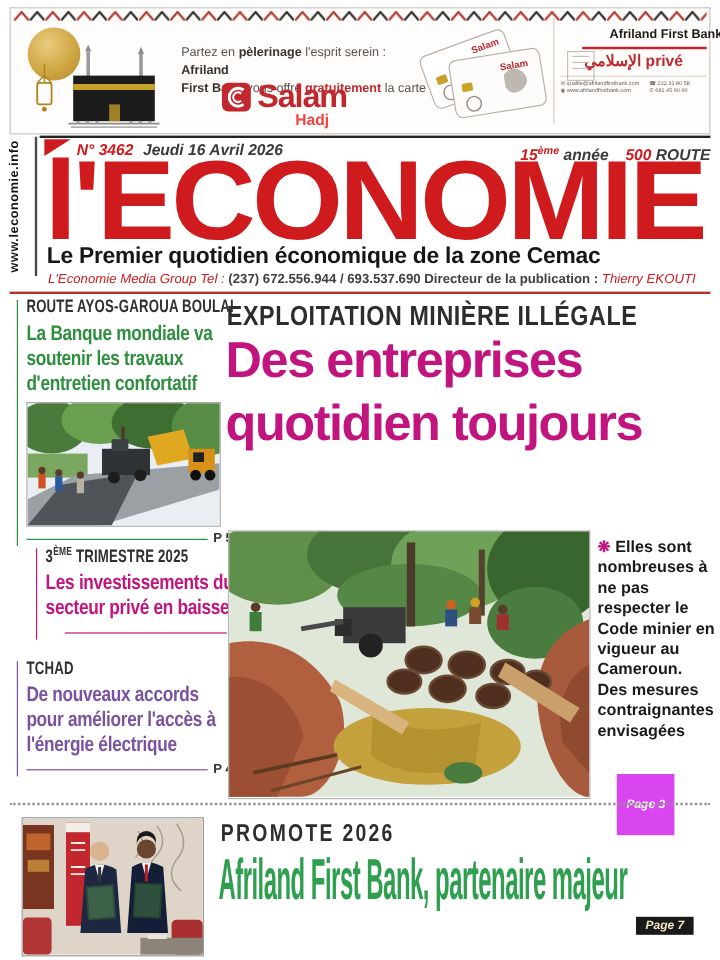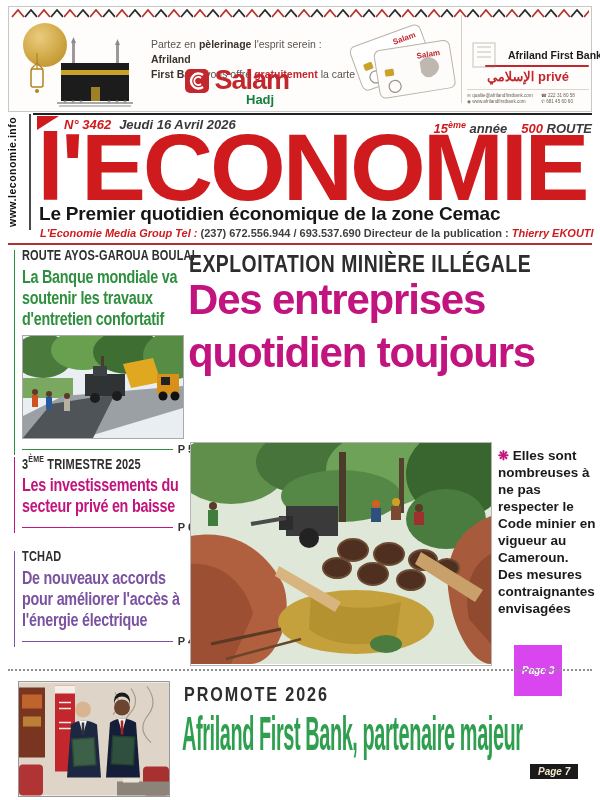--- a/index.html
+++ b/index.html
@@ -10,21 +10,21 @@
   
   .ad-banner{left:8px;top:6px;width:582px;height:104px;border:1px solid #c8c8c8;background:#fffdfb;}
   .ad-zigzag{position:absolute;left:2px;top:2px;width:578px;height:9px;}
   .ad-gold-circle{position:absolute;left:14px;top:16px;width:44px;height:44px;border-radius:50%;
      background:radial-gradient(circle at 38% 32%,#e9c977,#cda23b 55%,#b1841f);opacity:.95;}
   .ad-line{position:absolute;left:142px;top:30px;width:205px;font-size:10.5px;line-height:15px;color:#5a5450;}
   .ad-line b{color:#3a332e;}
   .ad-line .red{color:#c2272d;font-weight:bold;}
   .salam-wrap{position:absolute;left:175px;top:58px;width:160px;text-align:left;}
   .salam-text{font-size:27px;font-weight:bold;color:#c2272d;letter-spacing:-1px;display:inline-block;vertical-align:middle;}
-  .hadj-text{font-size:13px;font-weight:bold;color:#15803d;margin-left:62px;margin-top:-4px;}
+  .hadj-text{font-size:13px;font-weight:bold;color:#ef4444;margin-left:62px;margin-top:-4px;}
   .ad-divider{position:absolute;left:452px;top:8px;width:1px;height:88px;background:#d5cfc8;}
   .ad-right{position:absolute;left:458px;top:14px;width:122px;}
   .bank-row{display:flex;align-items:center;gap:3px;}
   .bank-name{font-size:10.5px;font-weight:bold;color:#1d1a17;white-space:nowrap;}
   .bank-underline{height:2px;background:#c2272d;border-radius:2px;margin:2px 0 2px 18px;}
   .bank-arabic{font-size:13px;font-weight:bold;color:#c2272d;text-align:center;direction:rtl;}
   .contact-grid{margin-top:5px;border-top:1px solid #ddd6cd;padding-top:3px;display:grid;grid-template-columns:72px 48px;gap:1px 2px;}
   .contact-item{font-size:4.6px;color:#6a625a;white-space:nowrap;overflow:hidden;}
 
   
@@ -36,21 +36,21 @@
   .issue-row{left:64px;top:117px;font-size:13px;font-style:italic;font-weight:bold;color:#3a3a3a;}
   .issue-no{color:#cf1a1e;margin-right:8px;text-align:right;}
   .year-row{left:330px;top:120px;width:262px;text-align:right;font-size:13px;font-style:italic;font-weight:bold;color:#3a3a3a;}
   .year-red{color:#cf1a1e;}
   .year-sup{font-size:9px;vertical-align:super;color:#cf1a1e;}
   .price-red{color:#cf1a1e;margin-left:14px;}
   .logo-title{left:37px;top:126px;font-size:92px;line-height:82px;font-weight:bold;color:#cf1a1e;
      letter-spacing:-3px;transform:scale(1.06,1.02);transform-origin:left top;white-space:nowrap;}
   .tagline{left:39px;top:203px;font-size:19px;font-weight:bold;color:#161616;letter-spacing:-.2px;}
   .contact-row{left:40px;top:227px;font-size:11px;color:#3a3a3a;}
-  .contact-row .redit{color:#cf1a1e;font-style:italic;font-weight:bold;text-align:center;}
+  .contact-row .redit{color:#cf1a1e;font-style:italic;font-weight:normal;text-align:center;}
   .contact-row .plain{font-weight:bold;color:#3f3f3f;}
   .mast-rule{left:8px;top:243px;width:584px;height:1.5px;background:#b23030;}
 
   
   .side-art{left:14px;width:172px;padding-left:7px;border-left-width:1.5px;border-left-style:solid;}
   .art-kicker{font-size:12.5px;font-weight:bold;color:#2f2f2f;letter-spacing:.2px;
      transform:scale(.88,1.2);transform-origin:left bottom;white-space:nowrap;}
   .art-title{width:200px;transform:scaleX(.82);transform-origin:left top;
      font-size:17.5px;line-height:21px;font-weight:bold;letter-spacing:-.3px;margin-top:3px;}
   .art-foot{display:flex;align-items:flex-end;gap:5px;margin-top:4px;}
@@ -77,21 +77,21 @@
      transform:scale(.95,1.2);transform-origin:left top;white-space:nowrap;}
   .bottom-headline{left:182px;top:706px;width:1000px;transform:scale(.415,1);transform-origin:left top;
      font-size:48px;line-height:56px;font-weight:bold;color:#2e9e4f;letter-spacing:-1px;white-space:nowrap;}
   .page-badge-dark{left:530px;top:764px;background:#1a1a1a;color:#f0e6c8;font-size:10px;font-weight:bold;
      font-style:italic;padding:2px 8px;}
 
   .green{color:#2e8f3e;}
   .magenta{color:#c2147e;}
   .purple{color:#7a52a0;}
   .bl-green{border-color:#2e8f3e;}
-  .bl-magenta{border-color:#c2147e;}
+  .bl-magenta{border-color:#c2147e;margin-left:16px;}
   .bl-purple{border-color:#7a52a0;}
 </style>
 </head>
 <body>
 
 <div class="page">
 
   <div class="abs ad-banner">
     <svg class="ad-zigzag" preserveAspectRatio="none">
       <defs>
@@ -162,21 +162,21 @@
 
     <div class="ad-divider"></div>
 
     <div class="ad-right">
       <svg class="abs" style="left:2px;top:18px" width="34" height="30" opacity=".5">
         <rect x="4" y="4" width="22" height="24" fill="none" stroke="#8a8378" stroke-width="1"></rect>
         <line x1="8" y1="8" x2="22" y2="8" stroke="#8a8378"></line>
           <line x1="8" y1="13" x2="22" y2="13" stroke="#8a8378"></line>
         <line x1="8" y1="18" x2="22" y2="18" stroke="#8a8378"></line>
       </svg>
-      <div class="bank-row" style="margin-top:26px;padding-left:38px;">
+      <div class="bank-row" style="padding-left:38px;">
         <svg width="16" height="16">
           <rect x="0.5" y="0.5" width="15" height="15" rx="3" fill="#c2272d"></rect>
           <path d="M12 4.5 A4.8 4.8 0 1 0 12 11.5" fill="none" stroke="#ffffff" stroke-width="1.8"></path>
           <path d="M10.8 6.5 A2.4 2.4 0 1 0 10.8 9.5" fill="none" stroke="#ffffff" stroke-width="1.3"></path>
         </svg>
         <span class="bank-name">Afriland First Bank</span>
       </div>
       <div class="bank-underline"></div>
       <div class="bank-arabic">privé الإسلامي</div>
       <div class="contact-grid">

